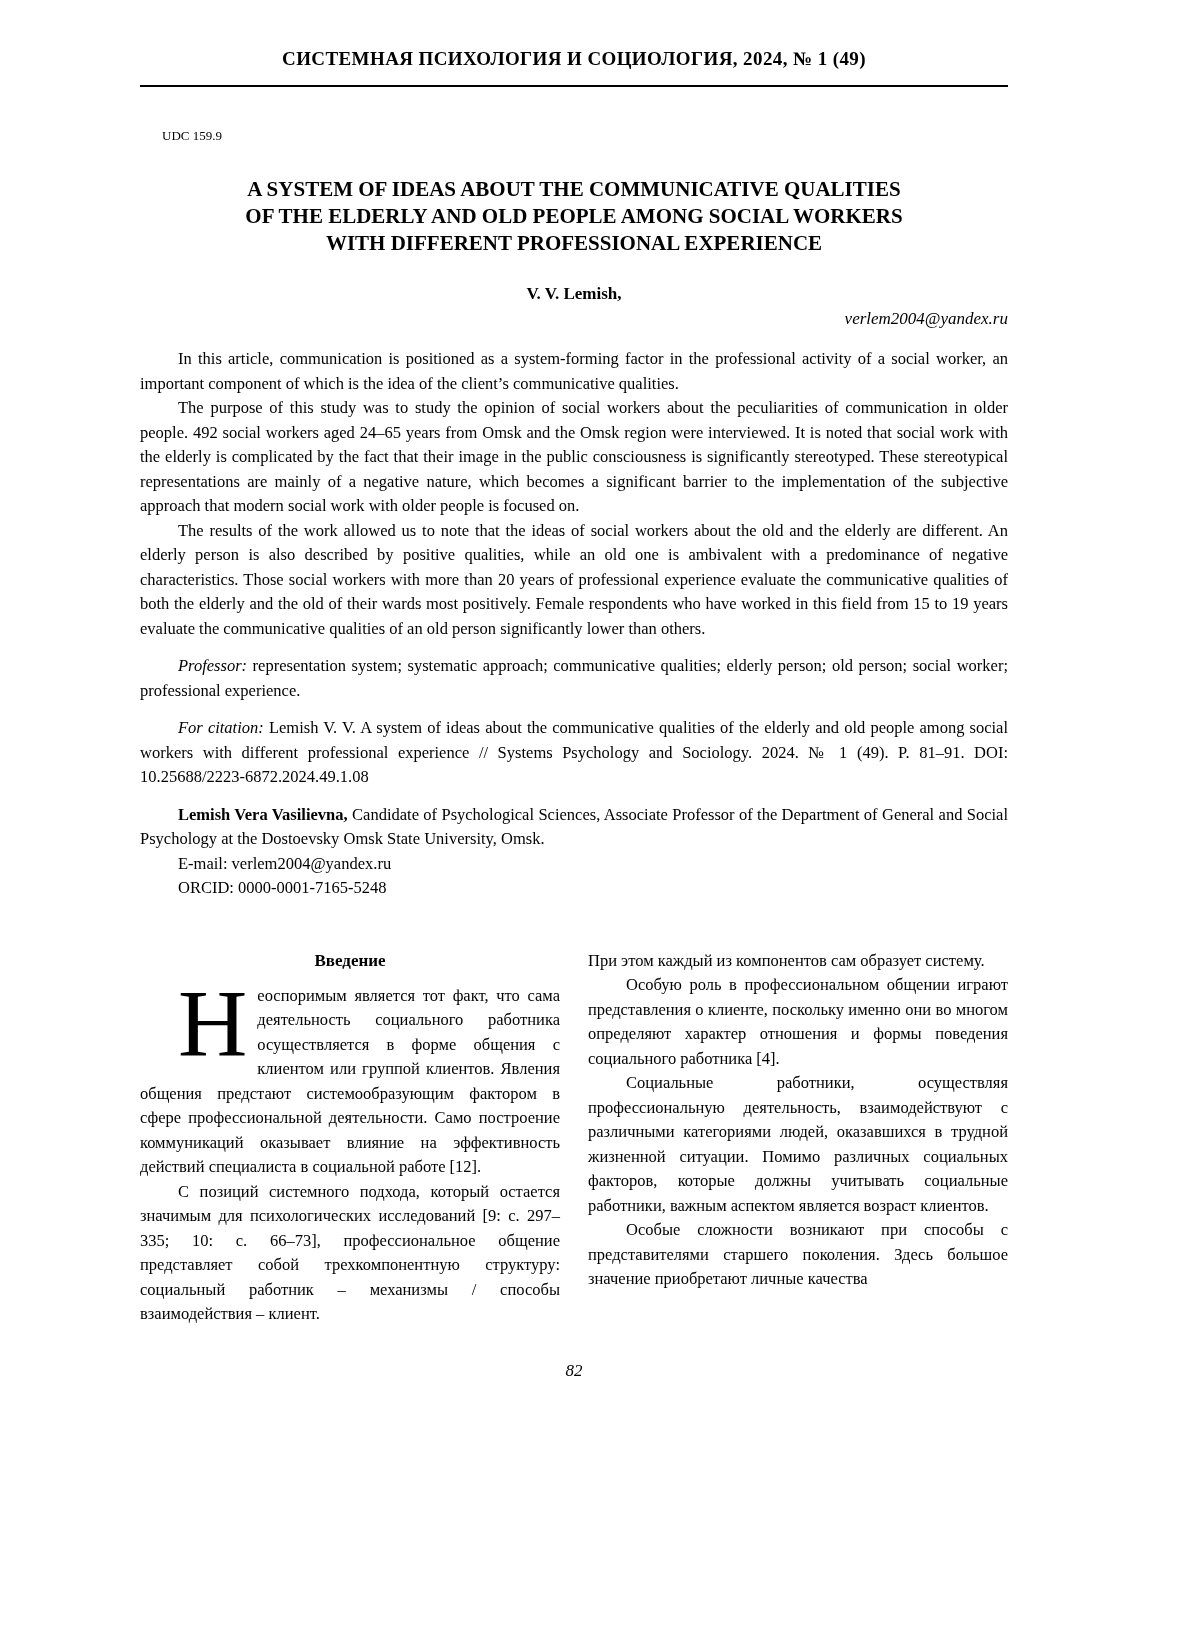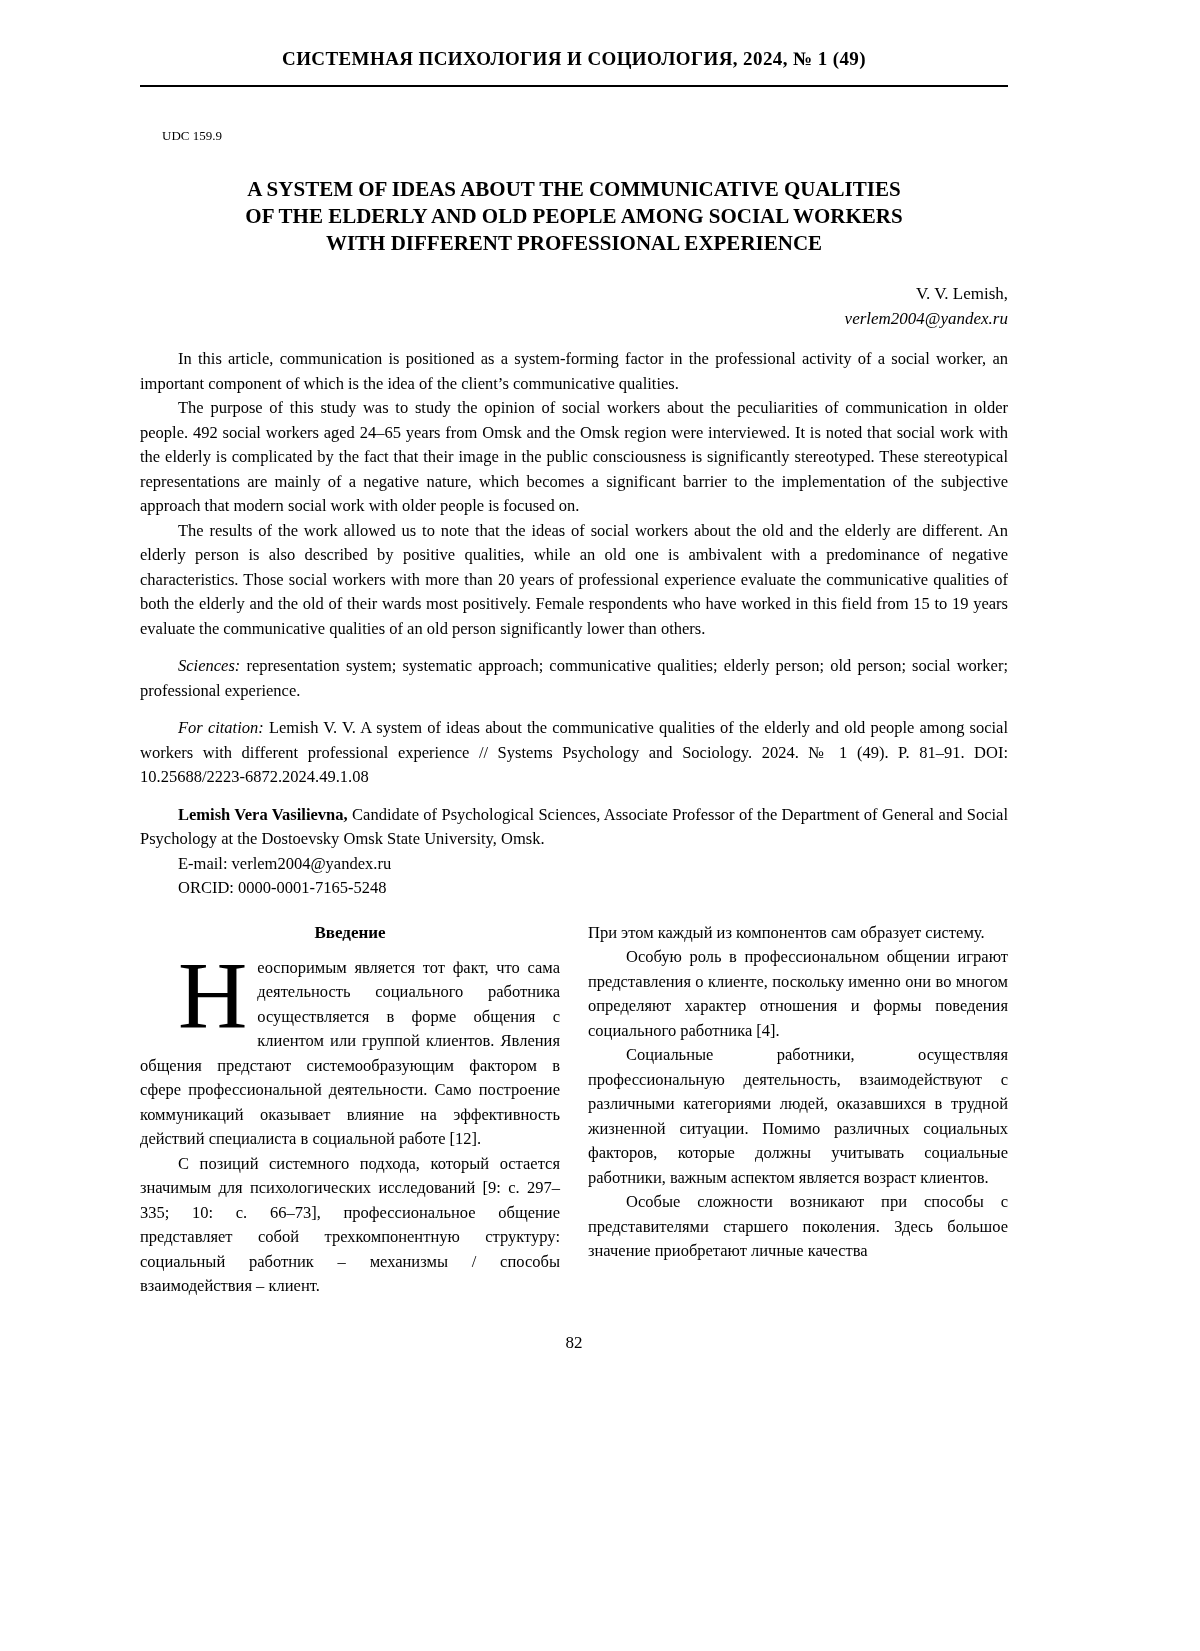--- a/index.html
+++ b/index.html
@@ -41,61 +41,63 @@
     font-size: 21px;
     line-height: 27px;
     font-weight: bold;
   }
   .author-block {
     margin-top: 24px;
     text-align: right;
     font-size: 17px;
     line-height: 25px;
   }
-  .author-name { font-weight: normal; }
+  .author-name { font-weight: bold; text-align: center; }
   .italic { font-style: italic; }
   .bold { font-weight: bold; }
   .para {
     font-size: 16.5px;
     line-height: 24.5px;
     text-align: justify;
   }
   .indent { text-indent: 38px; }
   .abstract { margin-top: 16px; }
   .keywords  { margin-top: 13px; }
   .citation  { margin-top: 13px; }
   .author-info { margin-top: 13px; }
   .columns {
     margin-top: 20px;
     display: flex;
     gap: 28px;
   }
   .col {
     flex: 1;
     min-width: 0;
+    margin-top: 28px;
   }
   .col .para { hyphens: auto; }
   .section-title {
     font-size: 17px;
     font-weight: bold;
     text-align: center;
     margin-top: 2px;
     margin-bottom: 13px;
   }
   .col .para + .para { margin-top: 0; }
   .dropcap {
     float: left;
     font-size: 96px;
     line-height: 74px;
     margin: 3px 10px 0 38px;
   }
   .page-number {
     margin-top: 34px;
     text-align: center;
     font-size: 17px;
+    font-style: italic;
   }
 </style>
 </head>
 <body>
 
 <div class="page">
 
   <header>
     <div class="journal-title">СИСТЕМНАЯ ПСИХОЛОГИЯ И СОЦИОЛОГИЯ, 2024, № 1 (49)</div>
     <div class="header-rule"></div>
@@ -116,21 +118,21 @@
     <div class="italic">verlem2004@yandex.ru</div>
   </div>
 
   <div class="abstract">
     <p class="para indent">In this article, communication is positioned as a system-forming factor in the professional activity of a social worker, an important component of which is the idea of the client’s communicative qualities.</p>
     <p class="para indent">The purpose of this study was to study the opinion of social workers about the peculiarities of communication in older people. 492 social workers aged 24–65 years from Omsk and the Omsk region were interviewed. It is noted that social work with the elderly is complicated by the fact that their image in the public consciousness is significantly stereotyped. These stereotypical representations are mainly of a negative nature, which becomes a significant barrier to the implementation of the subjective approach that modern social work with older people is focused on.</p>
     <p class="para indent">The results of the work allowed us to note that the ideas of social workers about the old and the elderly are different. An elderly person is also described by positive qualities, while an old one is ambivalent with a predominance of negative characteristics. Those social workers with more than 20 years of professional experience evaluate the communicative qualities of both the elderly and the old of their wards most positively. Female respondents who have worked in this field from 15 to 19 years evaluate the communicative qualities of an old person significantly lower than others.</p>
   </div>
 
   <p class="para indent keywords">
-    <span class="italic">Sciences:</span>
+    <span class="italic">Professor:</span>
     <span>representation system; systematic approach; communicative qualities; elderly person; old person; social worker; professional experience.</span>
   </p>
 
   <p class="para indent citation">
     <span class="italic">For citation:</span>
     <span>Lemish V. V. A system of ideas about the communicative qualities of the elderly and old people among social workers with different professional experience // Systems Psychology and Sociology. 2024. № 1 (49). P. 81–91. DOI: 10.25688/2223-6872.2024.49.1.08</span>
   </p>
 
   <div class="author-info">
     <p class="para indent">

